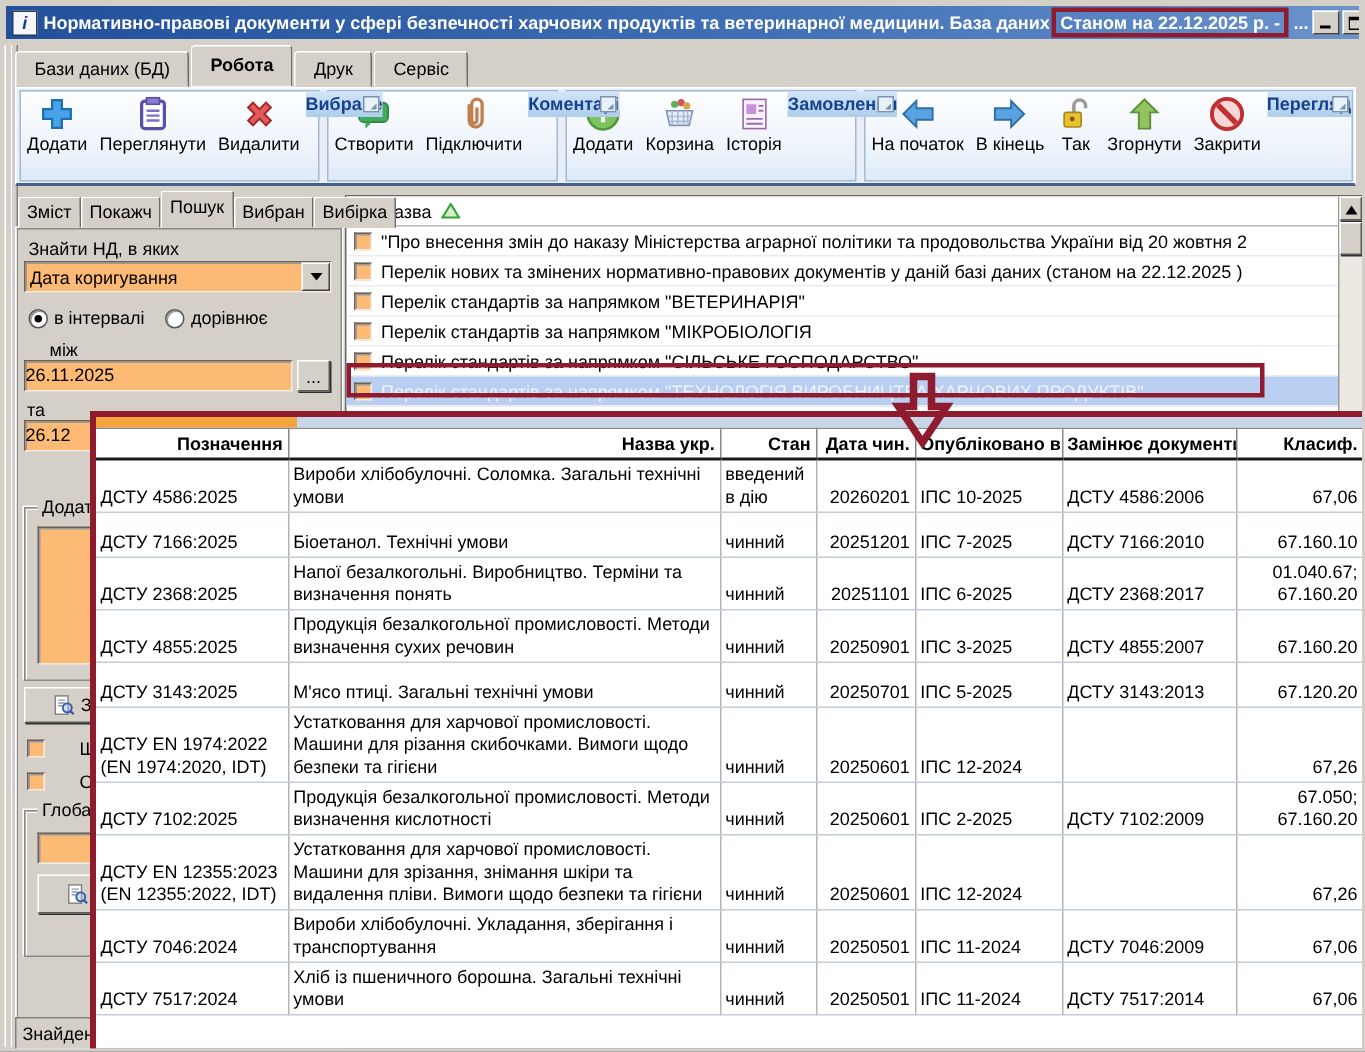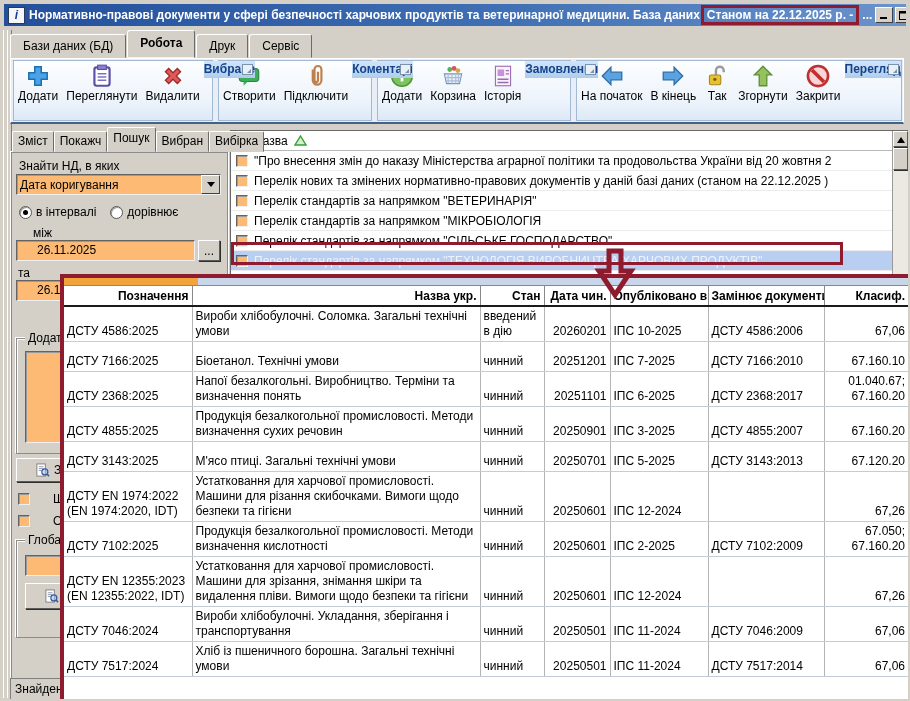--- a/index.html
+++ b/index.html
@@ -50,21 +50,21 @@
   .sp-label{position:absolute;font-size:12px;white-space:nowrap;}
   .sunken{background:#fdba74;border:1px solid;border-color:#636363 #efefef #efefef #636363;box-shadow:inset 1px 1px 0 #9a9a9a;box-sizing:border-box;}
   .combo{position:absolute;left:5px;top:22px;width:205px;height:21px;display:flex;align-items:center;}
   .combo .cval{flex:1;padding:0 3px;white-space:nowrap;overflow:hidden;}
   .drop{width:17px;height:17px;background:#D4D0C8;border:1px solid;border-color:#fff #404040 #404040 #fff;
     display:flex;align-items:center;justify-content:center;flex:0 0 auto;}
   .tri-dn{width:0;height:0;border:4px solid transparent;border-top:5px solid #000;margin-top:4px;}
   .radio-row{position:absolute;left:8px;top:53px;display:flex;align-items:center;gap:4px;white-space:nowrap;}
   .rad{width:11px;height:11px;border-radius:50%;background:#fff;border:1px solid #555;box-shadow:inset 1px 1px 0 #999;position:relative;flex:0 0 auto;}
   .rad.on:after{content:"";position:absolute;left:3px;top:3px;width:5px;height:5px;border-radius:50%;background:#000;}
-  .tbox{position:absolute;height:21px;line-height:19px;padding:0 20px;white-space:nowrap;overflow:hidden;}
+  .tbox{position:absolute;height:21px;line-height:19px;padding:0 0;white-space:nowrap;overflow:hidden;}
   .btn3d{background:#D4D0C8;border:1px solid;border-color:#fff #5a5a5a #5a5a5a #fff;box-shadow:1px 1px 0 #2e2e2e;
     display:flex;align-items:center;justify-content:center;box-sizing:border-box;}
   .groupbox{position:absolute;border:1px solid #8a8a8a;box-shadow:1px 1px 0 #fff inset, -1px -1px 0 #fff;}
   .gb-title{position:absolute;left:8px;top:-8px;background:#D4D0C8;padding:0 3px;font-size:12px;}
   .cbx{width:12px;height:12px;flex:0 0 auto;}
   .cb-row{position:absolute;display:flex;align-items:center;gap:23px;}
   .sbtn{position:absolute;gap:4px;font-size:12px;}
   .sbtn svg{width:15px;height:15px;}
   .statusbar{position:absolute;left:8px;top:676px;width:218px;height:22px;background:#D4D0C8;
     border:1px solid;border-color:#808080 #fff #fff #808080;display:flex;align-items:center;padding:0 4px;box-sizing:border-box;z-index:3;}

